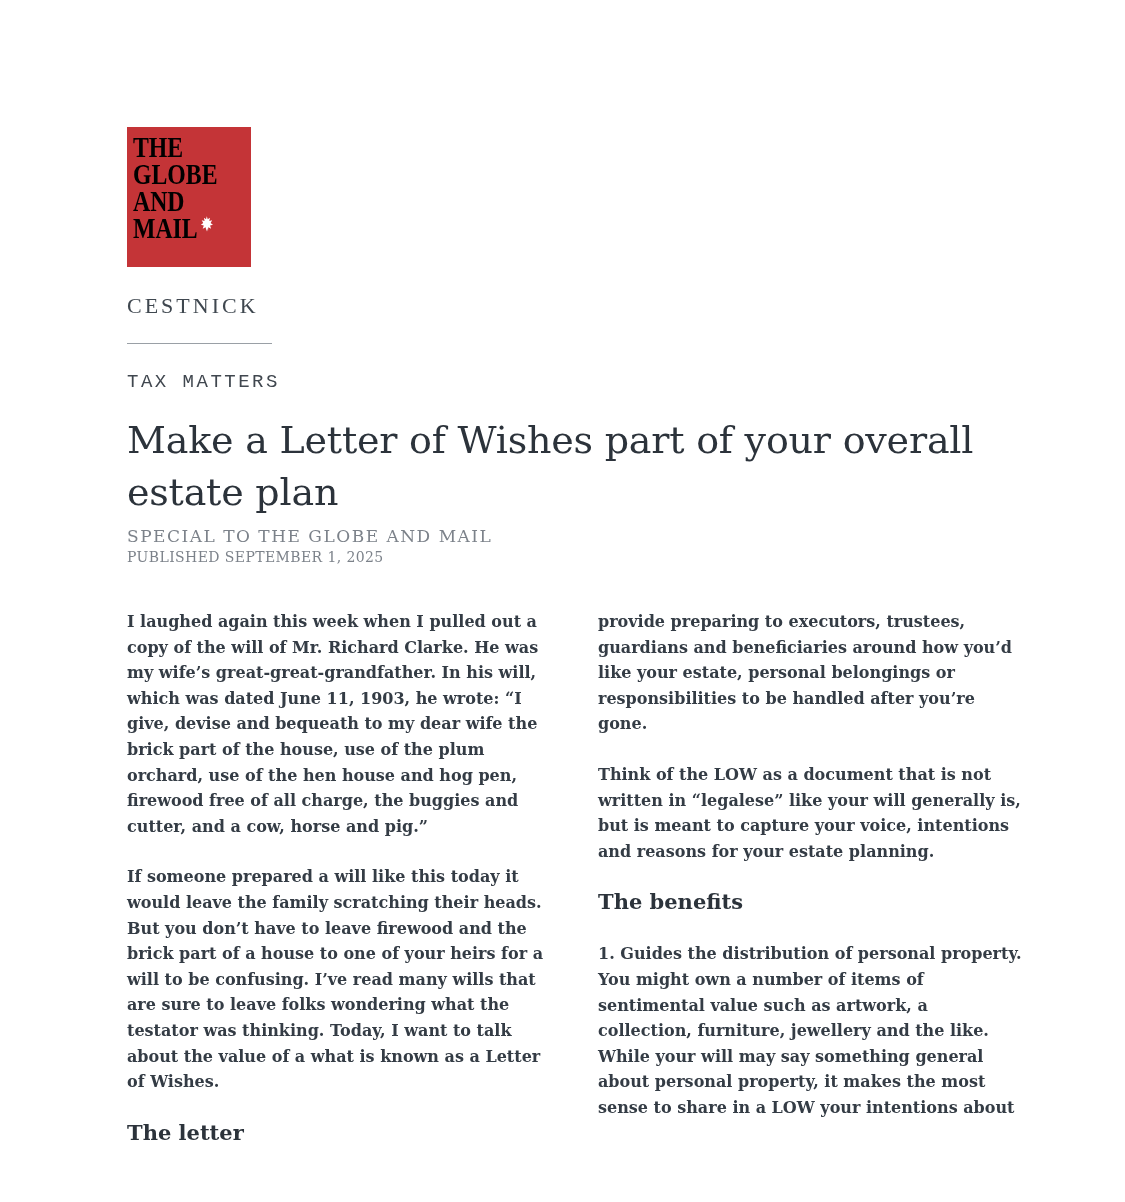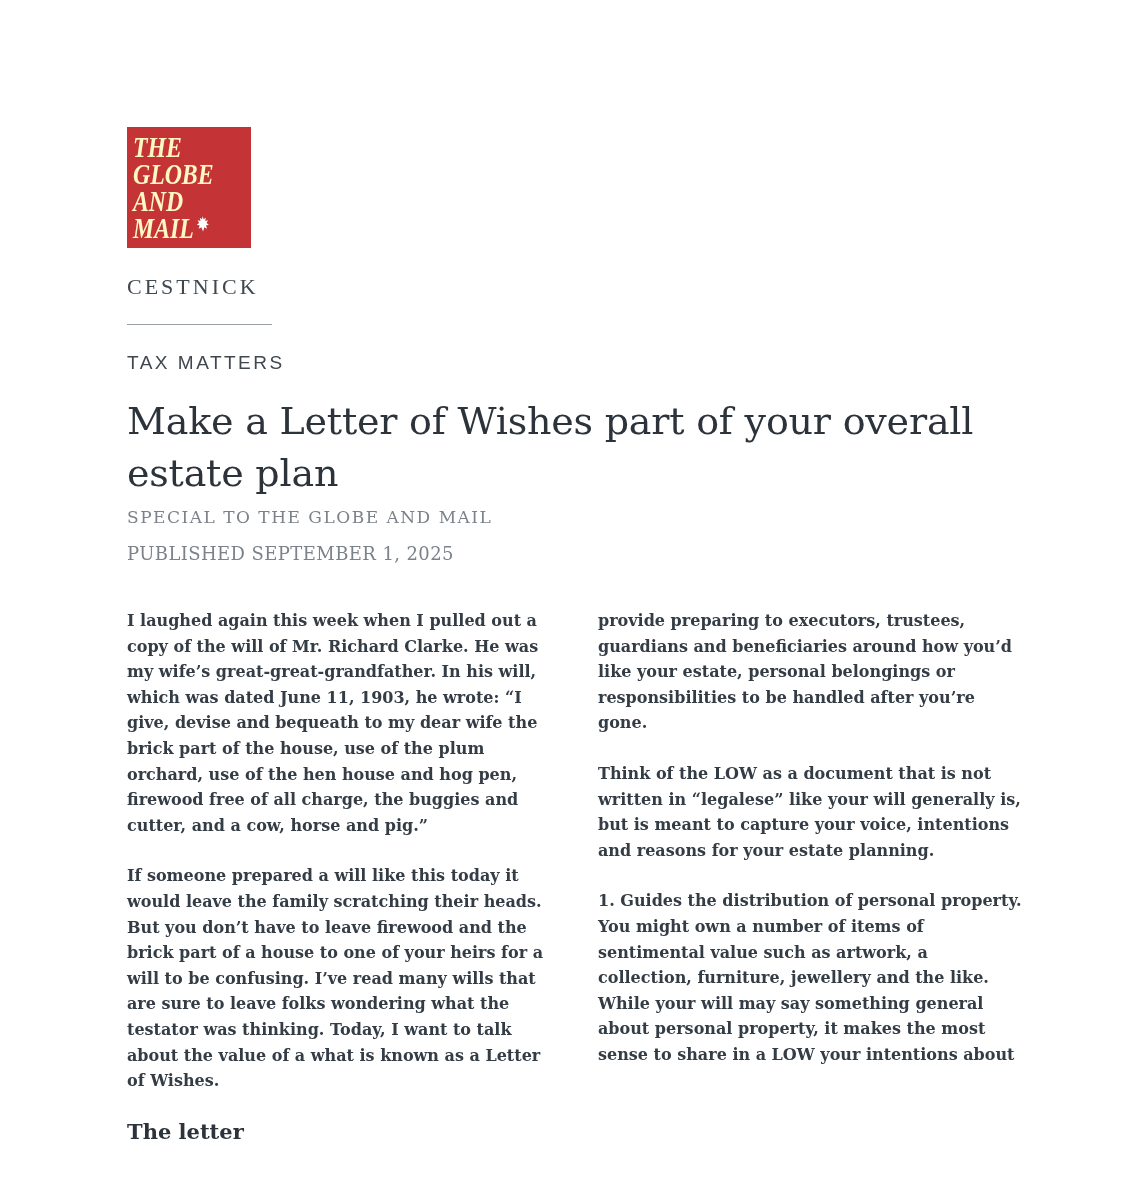--- a/index.html
+++ b/index.html
@@ -15,28 +15,27 @@
     width:1125px;height:1202px;
     background:#ffffff;
     overflow:hidden;
     font-family:"DejaVu Serif", serif;
     color:var(--ink);
   }
   .page{padding:127px 100px 0 127px;}
 
   
   .logo{
-    width:124px;height:121px;
+    width:124px;height:140px;
     background:var(--brand-red);
-    color:#fef9c3;
+    color:#000000;
     padding:7px 0 0 6px;
     font-family:"Liberation Serif", serif;
     font-weight:700;
     cursor:pointer;
-    font-style:italic;
   }
   .logo-line{
     font-size:29px;
     line-height:27px;
     transform:scaleX(0.82);
     transform-origin:0 50%;
     white-space:nowrap;
     letter-spacing:0;
   }
   .logo-line:last-child{display:flex;align-items:flex-start;}
@@ -49,21 +48,21 @@
     letter-spacing:3px;
     color:#3f474f;
   }
   .rule{
     border:0;border-top:1px solid var(--rule);
     width:145px;
     margin:24px 0 0 0;
   }
   .section{
     margin-top:27px;
-    font-family:Liberation Sans, sans-serif;
+    font-family:Liberation Mono, monospace;
     font-size:19px;
     letter-spacing:2.5px;
     color:#40474f;
   }
 
   
   h1.title{
     margin:21px 0 0 0;
     max-width:900px;
     font-weight:400;
@@ -72,22 +71,22 @@
     color:var(--ink-dark);
     letter-spacing:-0.2px;
   }
   .byline{
     margin-top:8px;
     font-size:17px;
     letter-spacing:1.5px;
     color:var(--muted);
   }
   .published{
-    margin-top:16px;
-    font-size:18px;
+    margin-top:3px;
+    font-size:14px;
     letter-spacing:0.4px;
     color:var(--muted);
   }
 
   
   .columns{
     margin-top:44px;
     display:grid;
     grid-template-columns:421px 424px;
     column-gap:50px;
@@ -138,17 +137,18 @@
 
   <div class="columns">
     <div class="col">
         <p>I laughed again this week when I pulled out a copy of the will of Mr. Richard Clarke. He was my wife’s great-great-grandfather. In his will, which was dated June 11, 1903, he wrote: “I give, devise and bequeath to my dear wife the brick part of the house, use of the plum orchard, use of the hen house and hog pen, firewood free of all charge, the buggies and cutter, and a cow, horse and pig.”</p>
         <p>If someone prepared a will like this today it would leave the family scratching their heads. But you don’t have to leave firewood and the brick part of a house to one of your heirs for a will to be confusing. I’ve read many wills that are sure to leave folks wondering what the testator was thinking. Today, I want to talk about the value of a what is known as a Letter of Wishes.</p>
         <h2>The letter</h2>
       </div>
     <div class="col">
         <p>provide preparing to executors, trustees, guardians and beneficiaries around how you’d like your estate, personal belongings or responsibilities to be handled after you’re gone.</p>
         <p>Think of the LOW as a document that is not written in “legalese” like your will generally is, but is meant to capture your voice, intentions and reasons for your estate planning.</p>
+        <h2>The benefits</h2>
         <p>1. Guides the distribution of personal property. You might own a number of items of sentimental value such as artwork, a collection, furniture, jewellery and the like. While your will may say something general about personal property, it makes the most sense to share in a LOW your intentions about</p>
       </div>
   </div>
 
 </div>
 
 </body></html>

